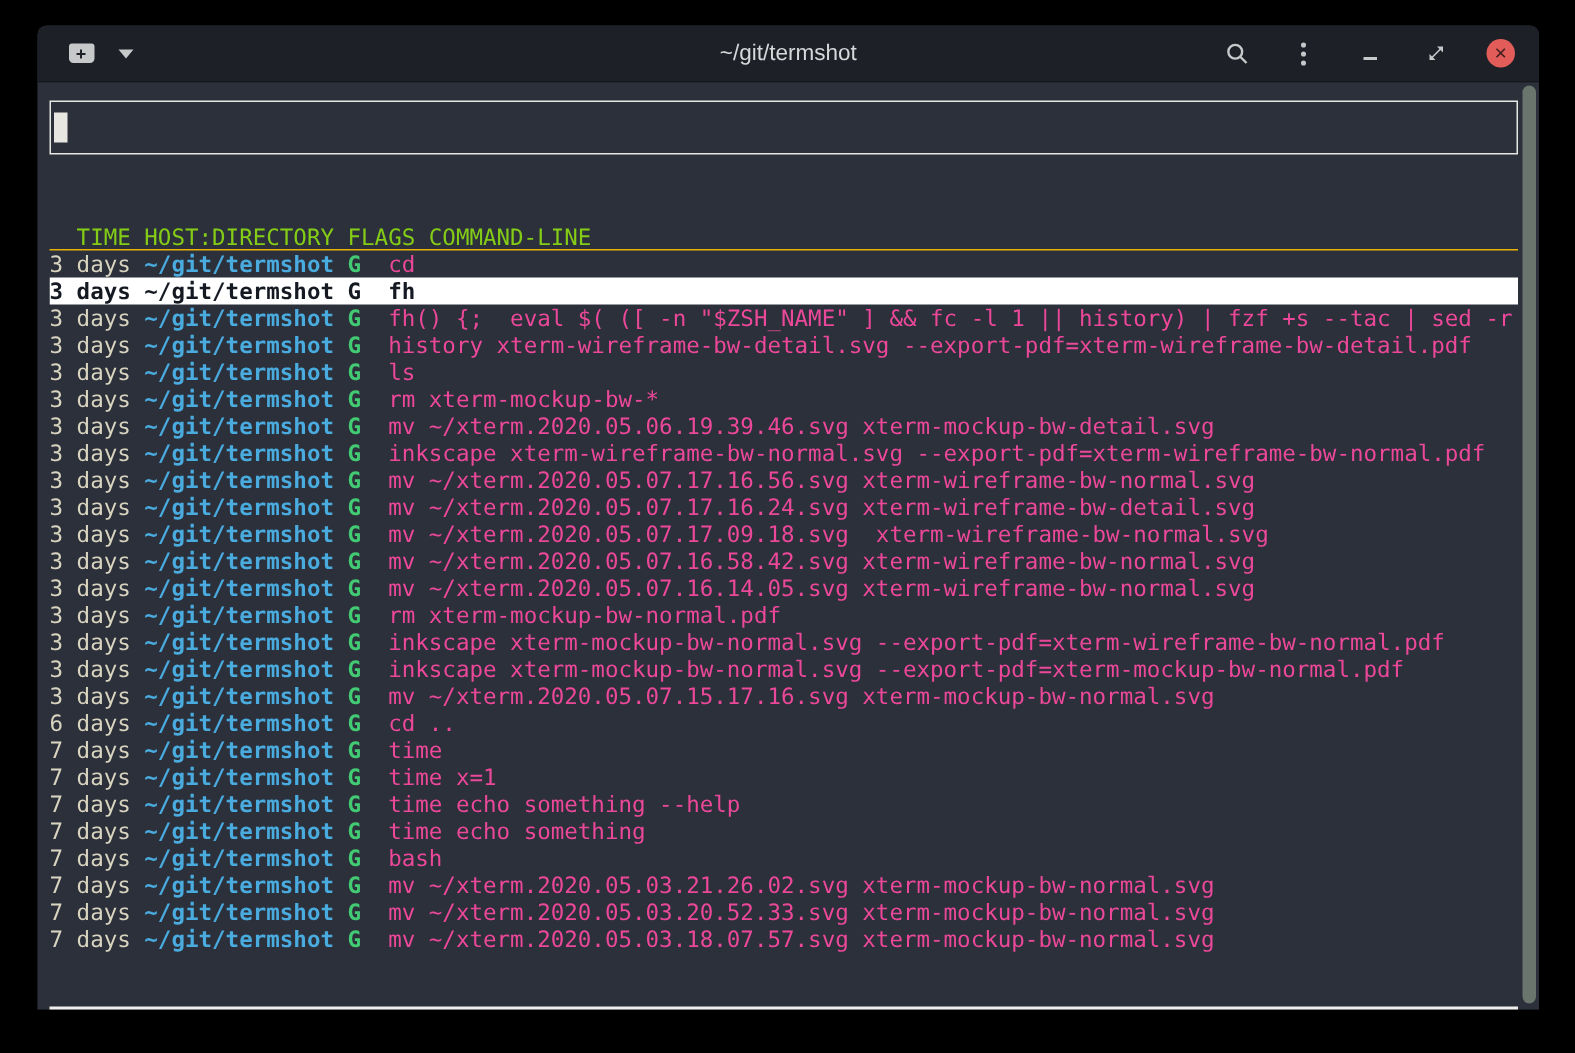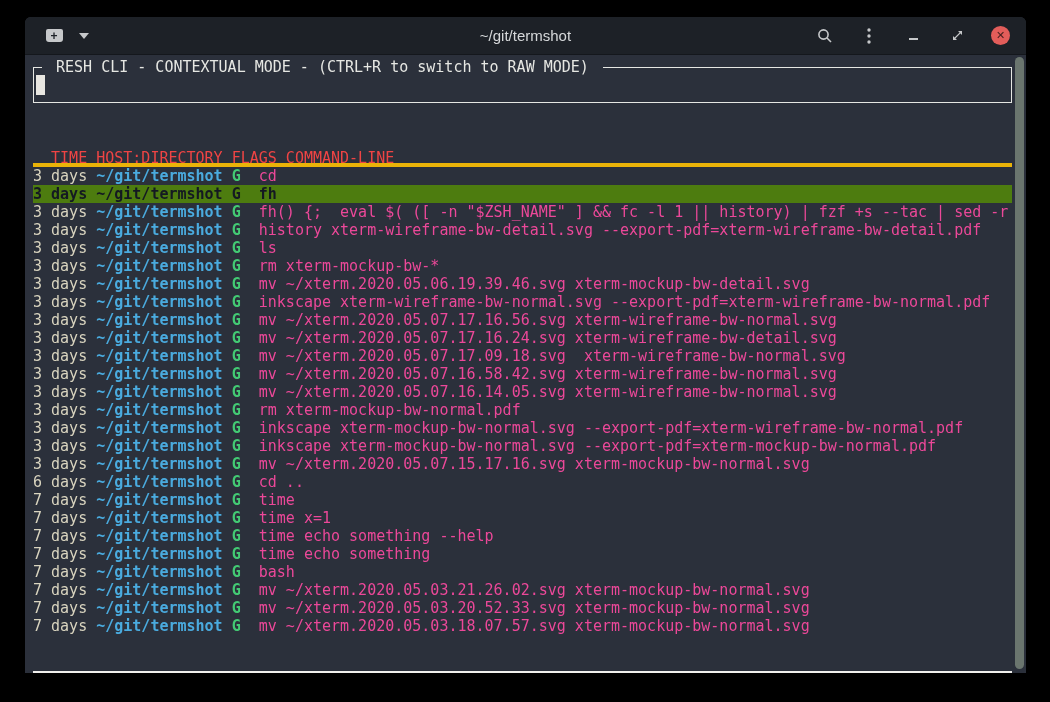--- a/index.html
+++ b/index.html
@@ -44,30 +44,30 @@
 
   
   .searchbox { position:absolute; left:0; top:12px; width:979px; height:36px;
                border:1px solid #e6e7e3; }
   .frame-title { position:absolute; top:-10px; left:8px; background:#2b303b;
                  padding:0 5px; color:#e6e7e3; white-space:pre; }
   .cursor { position:absolute; left:2px; top:7px; width:9px; height:20px; background:#e8e6e1; }
 
   
   .header-row { position:absolute; left:0; top:94px; width:979px; height:18px;
-                color:#ef4444; white-space:pre; border-bottom:4px solid #eab308; }
+                color:#84cc16; white-space:pre; border-bottom:1px solid #eab308; }
 
   
   .rows { position:absolute; left:0; top:112px; width:979px; height:504px; overflow:hidden; }
   .row { height:18px; white-space:pre; overflow:hidden; }
   .row .t { color:#d9d4bf; }
   .row .h { color:#4aabdf; font-weight:bold; }
   .row .f { color:#43cb74; font-weight:bold; }
   .row .c { color:#ec4899; }
-  .row.sel { background:#4d7c0f; font-weight:bold; }
+  .row.sel { background:#ffffff; font-weight:bold; }
   .row.sel .t, .row.sel .h, .row.sel .f, .row.sel .c { color:#141922; font-weight:bold; }
 
   
   .statusbar { position:absolute; left:0; top:616px; width:979px; height:20px;
                background:#f0efec; color:#10151b; font-weight:bold;
                white-space:pre; display:flex; align-items:center; padding-left:9px; }
   .statusbar .seg { letter-spacing:4.2px; }
   .statusbar .seg.host { margin-left:63px; }
   .statusbar .seg.cmd { margin-left:82px; }
 
@@ -117,21 +117,20 @@
         <div class="close-btn">
           <span>✕</span>
         </div>
       </div>
     </div>
 
     <div class="terminal">
       <div class="content">
 
         <div class="searchbox">
-          <span class="frame-title"> RESH CLI - CONTEXTUAL MODE - (CTRL+R to switch to RAW MODE) </span>
           <span></span>
           <div class="cursor"></div>
         </div>
 
         <div class="header-row">  TIME HOST:DIRECTORY FLAGS COMMAND-LINE</div>
 
         <div class="rows" id="history-rows">
             <div class="row"><span class="t">3 days</span><span> </span><span class="h">~/git/termshot</span><span> </span><span class="f">G</span><span>  </span><span class="c">cd</span></div>
             <div class="row sel"><span class="t">3 days</span><span> </span><span class="h">~/git/termshot</span><span> </span><span class="f">G</span><span>  </span><span class="c">fh</span></div>
             <div class="row"><span class="t">3 days</span><span> </span><span class="h">~/git/termshot</span><span> </span><span class="f">G</span><span>  </span><span class="c">fh() {;  eval $( ([ -n "$ZSH_NAME" ] &amp;&amp; fc -l 1 || history) | fzf +s --tac | sed -r</span></div>

